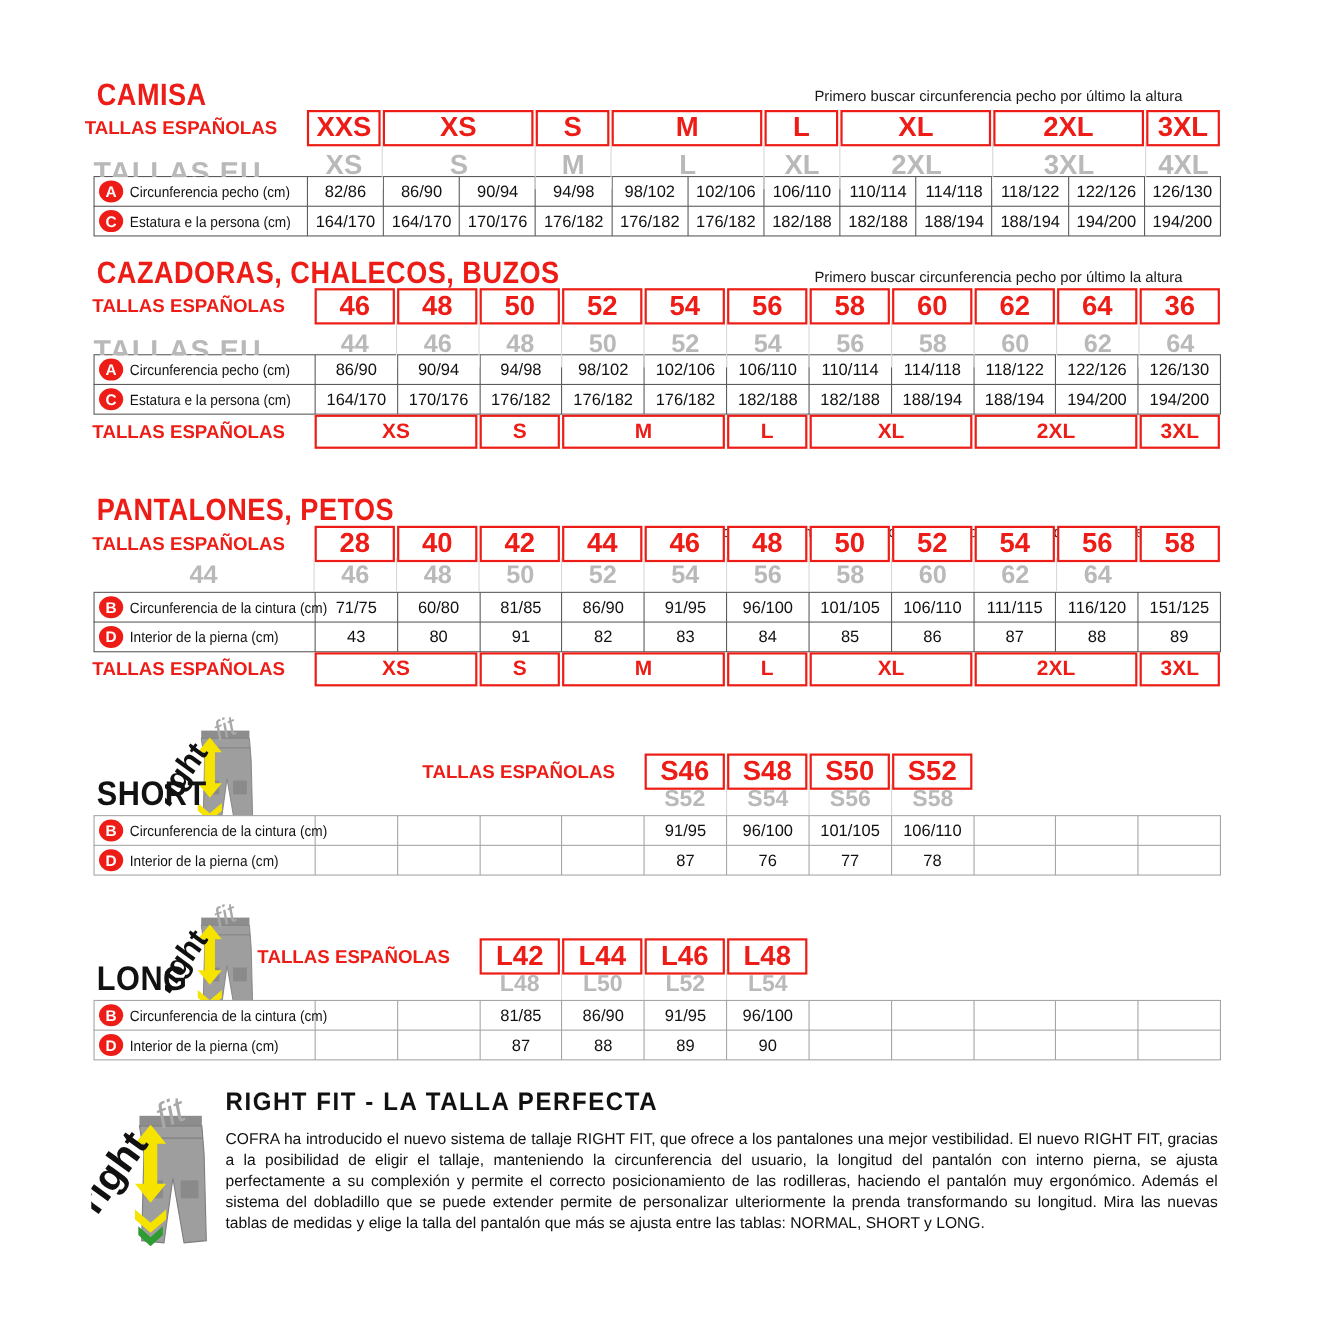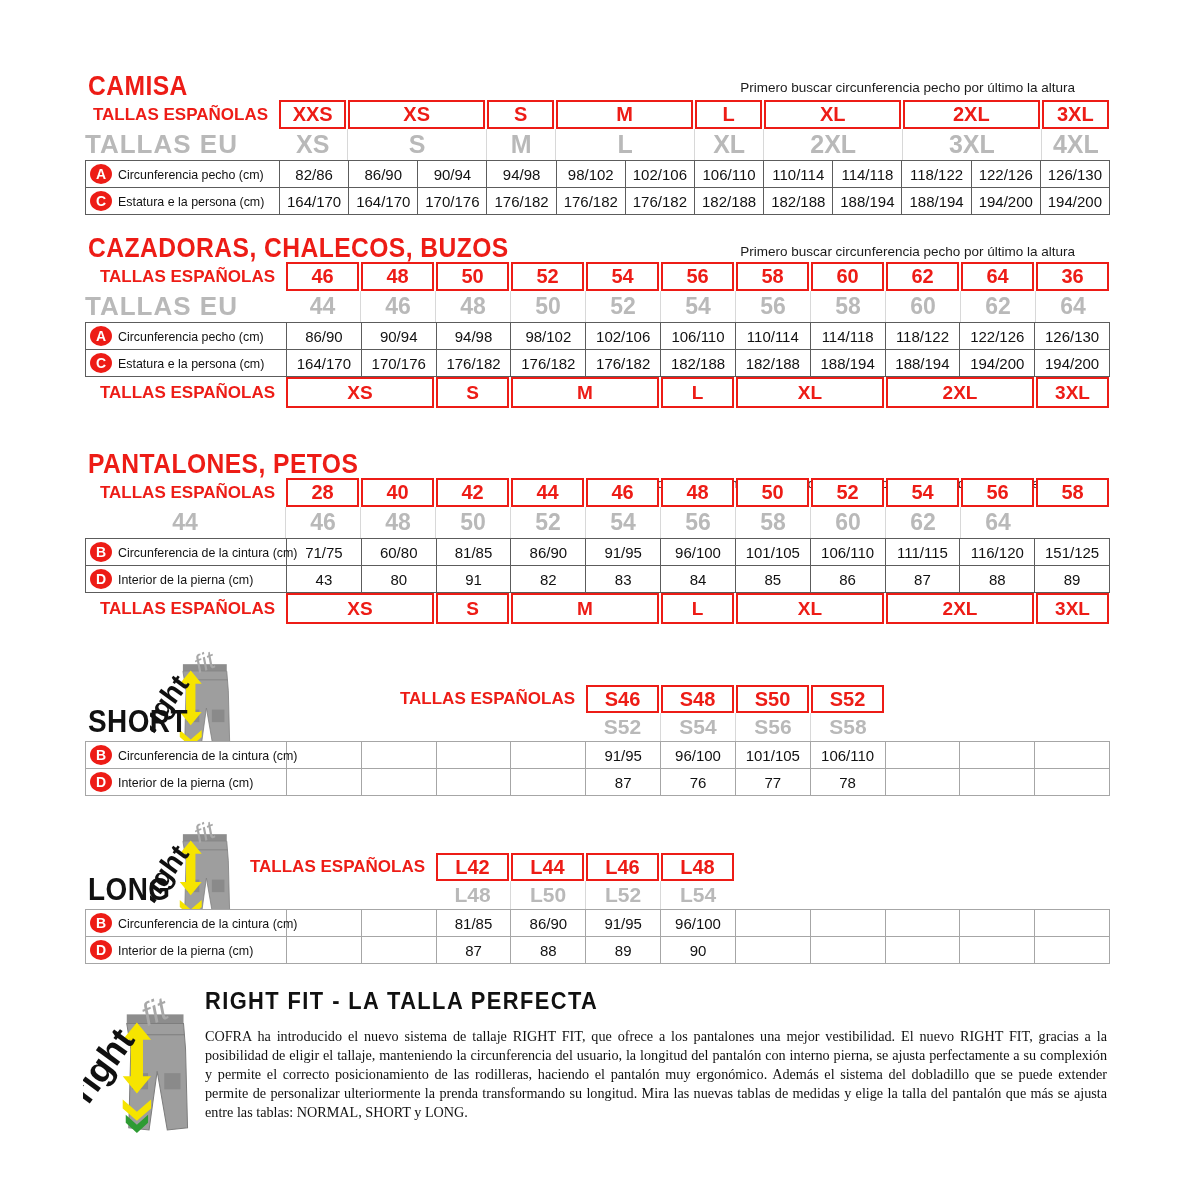--- a/index.html
+++ b/index.html
@@ -9,27 +9,27 @@
 
   .sec-title{position:absolute;color:var(--red);font-weight:bold;font-size:28px;
     letter-spacing:.5px;white-space:nowrap;transform:scaleX(.88);transform-origin:left center;}
   .sec-note{position:absolute;font-size:13.5px;color:#1a1a1a;white-space:nowrap;}
 
   .size-table{position:absolute;width:1025px;}
   .trow{display:grid;box-sizing:border-box;}
   .trow > div{box-sizing:border-box;min-width:0;}
 
   .red-label{color:var(--red);font-weight:bold;font-size:17px;display:flex;align-items:center;
-    justify-content:flex-end;padding-right:10px;white-space:nowrap;}
+    justify-content:flex-end;padding-right:26px;white-space:nowrap;}
   .red-box{border:2px solid var(--red);margin:0 1px;display:flex;align-items:center;
-    justify-content:center;color:var(--red);font-weight:bold;font-size:20px;background:#fff;}
+    justify-content:center;color:var(--red);font-weight:bold;font-size:25px;background:#fff;}
   .trow.red2 .red-box{font-size:19px;}
 
   .gray-label{color:var(--gray);font-weight:bold;font-size:26px;letter-spacing:1px;
-    display:flex;align-items:center;white-space:nowrap;}
+    display:flex;align-items:center;white-space:nowrap;margin-top:12px;}
   .gray-cell{display:flex;align-items:center;justify-content:center;color:var(--gray);
     font-weight:bold;font-size:23px;border-left:1px solid #d8d8d8;}
   .gray-cell.first{border-left:none;}
   .t-camisa .gray-cell{font-size:25px;}
   .t-short .gray-cell,.t-long .gray-cell{font-size:21px;}
 
   .trow.data{background:#5c5c5c;gap:1px;padding:1px;}
   .trow.data + .trow.data{margin-top:-1px;}
   .trow.data > div{background:#fff;}
   .t-short .trow.data,.t-long .trow.data{background:#a6a6a6;}
@@ -44,21 +44,21 @@
     transform:scaleX(.9);transform-origin:left center;letter-spacing:.5px;}
 
   .rf-logo-slot{position:absolute;}
   .logo-small{width:94px;height:118px;}
   .logo-big{width:124px;height:152px;}
   .rf-logo-slot svg{width:100%;height:100%;display:block;}
 
   .rf-title{position:absolute;font-size:23px;font-weight:bold;color:#111;letter-spacing:1.5px;
     white-space:nowrap;transform:scaleX(.95);transform-origin:left center;}
   .rf-body{position:absolute;left:205px;top:1027px;width:902px;font-size:14.2px;line-height:19px;
-    color:#111;text-align:justify;font-family:Liberation Serif, serif;}
+    color:#111;text-align:justify;}
 </style>
 </head>
 <body>
 
 <div id="canvas">
 
   <div class="sec-title" style="left:88px;top:70px;">CAMISA</div>
   <div class="sec-note" style="right:125px;top:80px;">Primero buscar circunferencia pecho por último la altura</div>
   <div class="size-table t-camisa" style="left:85px;top:100px;">
       <div class="trow red" style="height: 29px; grid-template-columns: 193px repeat(12, 1fr);">

